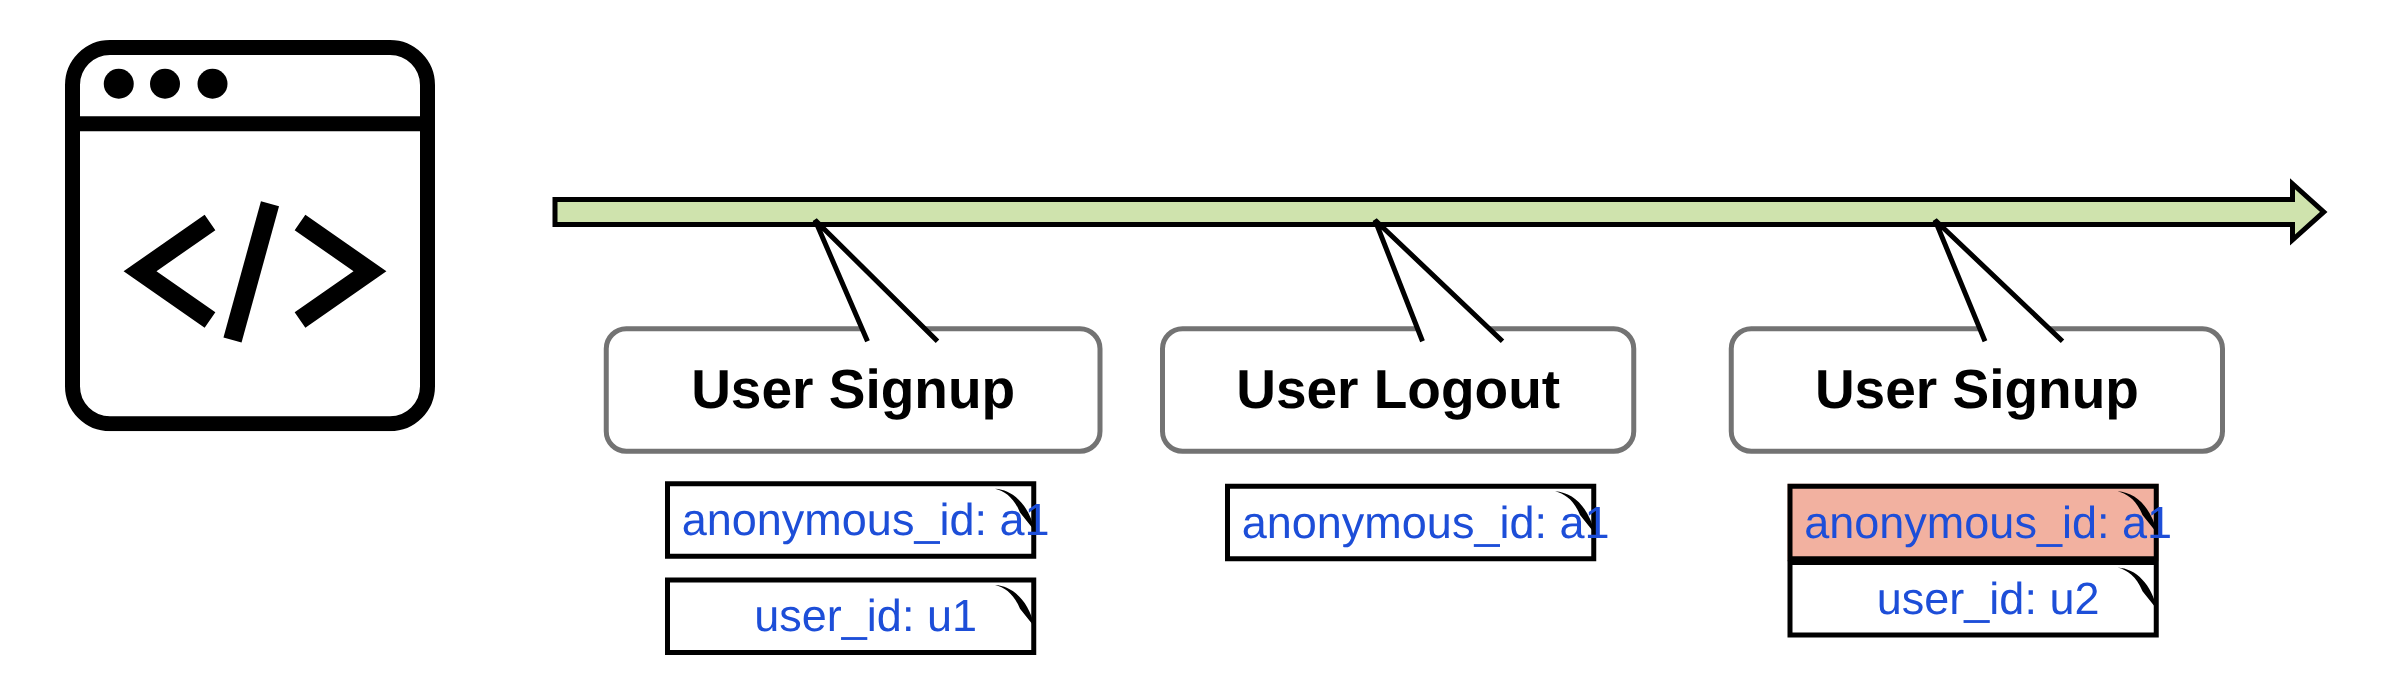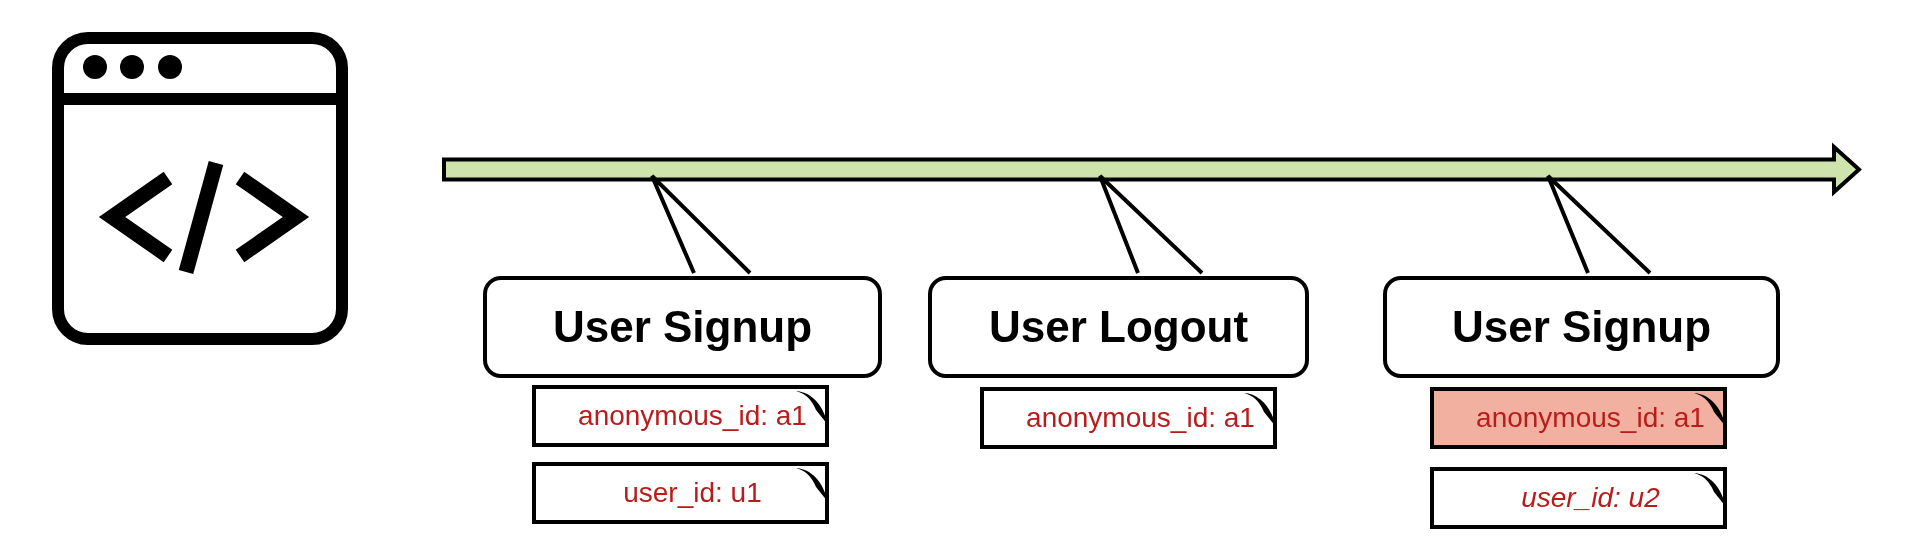--- a/index.html
+++ b/index.html
@@ -9,24 +9,24 @@
     background:#ffffff;
     font-family:"Liberation Sans", sans-serif;
     overflow:hidden;
   }
   .abs{position:absolute;}
   svg{display:block;}
 
   
   .callout{
     position:absolute;
-    top:276px;height:102px;
+    top:261px;height:102px;
     box-sizing:border-box;
     background:#ffffff;
-    border:4px solid #000000;
+    border:4px solid #737373;
     border-radius:18px;
     display:flex;align-items:center;justify-content:center;
     z-index:2;
   }
   .callout .title{
     font-size:44px;font-weight:700;color:#000000;
     letter-spacing:0px;white-space:nowrap;
   }
   .callout.e1{left:483px;width:399px;}
   .callout.e2{left:928px;width:381px;}
@@ -39,33 +39,33 @@
   .note{
     position:absolute;
     box-sizing:border-box;
     width:297px;height:62px;
     background:#ffffff;
     border:4px solid #000000;
     display:flex;align-items:center;justify-content:center;
     z-index:4;
   }
   .note .note-text{
-    font-size:28px;color:#b91c1c;white-space:nowrap;margin-left:24px;
+    font-size:36px;color:#1d4ed8;white-space:nowrap;margin-left:24px;
   }
   .note.highlight{background:#f2b1a0;}
   .note .flap{
     position:absolute;
     top:-6px;right:-15px;
     width:46px;height:50px;
   }
   .n-c1a{left:532px;top:385px;}
   .n-c1b{left:532px;top:462px;}
   .n-c2a{left:980px;top:387px;}
   .n-c3a{left:1430px;top:387px;}
-  .n-c3b{left:1430px;top:467px;font-style:italic;}
+  .n-c3b{left:1430px;top:448px;}
 </style>
 </head>
 <body>
 
 <div class="canvas">
 
   <svg class="abs" style="left:52px;top:32px;" width="296" height="313" viewBox="0 0 296 313" aria-hidden="true">
     <rect x="6" y="6" width="284" height="301" rx="30" ry="30" fill="#ffffff" stroke="#000000" stroke-width="12"></rect>
     <line x1="6" y1="67" x2="290" y2="67" stroke="#000000" stroke-width="12"></line>
     <circle cx="43" cy="35" r="12" fill="#000000"></circle>

